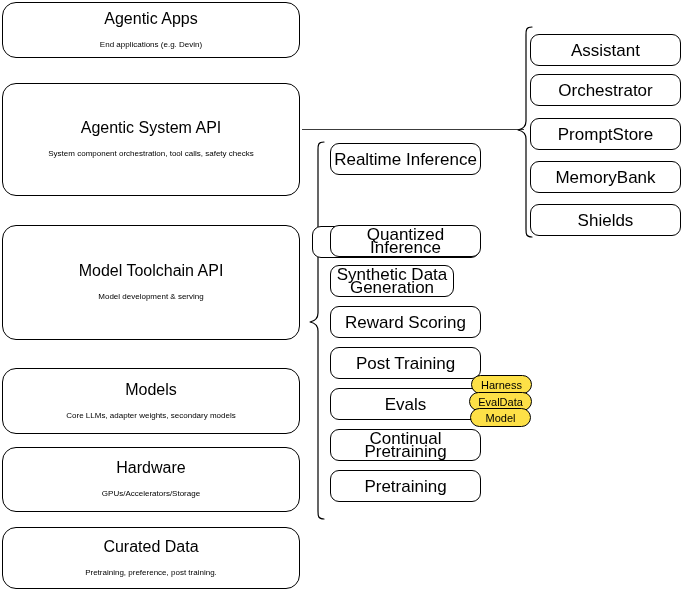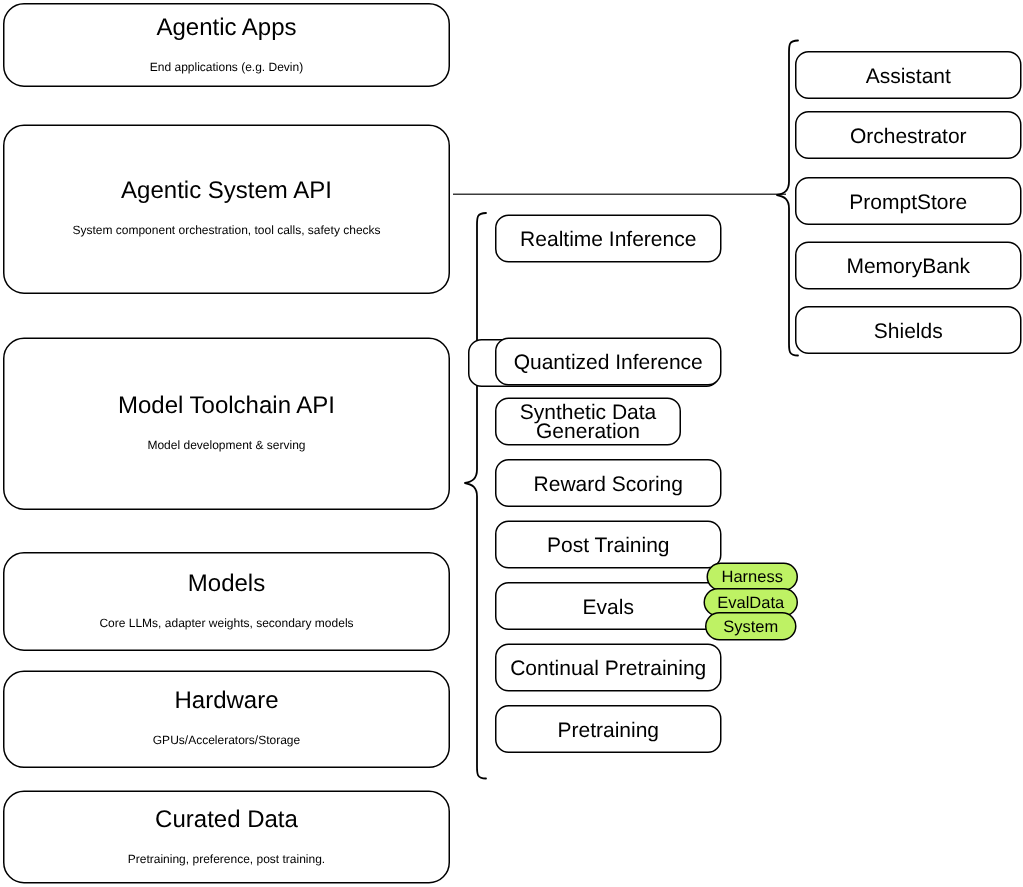--- a/index.html
+++ b/index.html
@@ -47,31 +47,31 @@
   }
 
   
   .cap {
     border-radius: 9px;
     font-size: 11px;
     color: #000000;
     height: 32px;
   }
   .cap .title {
-    font-size: 14px;
+    font-size: 17px;
     line-height: 13px;
   }
 
   
   .pill {
     position: absolute;
     box-sizing: border-box;
     border: 1px solid #000000;
     border-radius: 12px;
-    background: #bef264;
+    background: #fde047;
     display: flex;
     align-items: center;
     justify-content: center;
     font-size: 11px;
     color: #000000;
     height: 19px;
   }
 
   
   .bracket {
@@ -174,21 +174,21 @@
     <div class="title">Pretraining</div>
   </div>
 
   <div class="pill" style="left:471px; top:375px; width:61px;">
     <span>Harness</span>
   </div>
   <div class="pill" style="left:469px; top:392px; width:63px;">
     <span>EvalData</span>
   </div>
   <div class="pill" style="left:470px; top:408px; width:61px;">
-    <span>System</span>
+    <span>Model</span>
   </div>
 
   <div class="bracket" style="left:512px; top:26px; width:22px; height:213px;">
     <svg width="22" height="213" viewBox="0 0 22 213">
       <path d="M 20 1
                C 14 1, 14 4, 14 9
                L 14 95
                C 14 101, 11 103, 6 104
                C 11 105, 14 107, 14 113
                L 14 203

